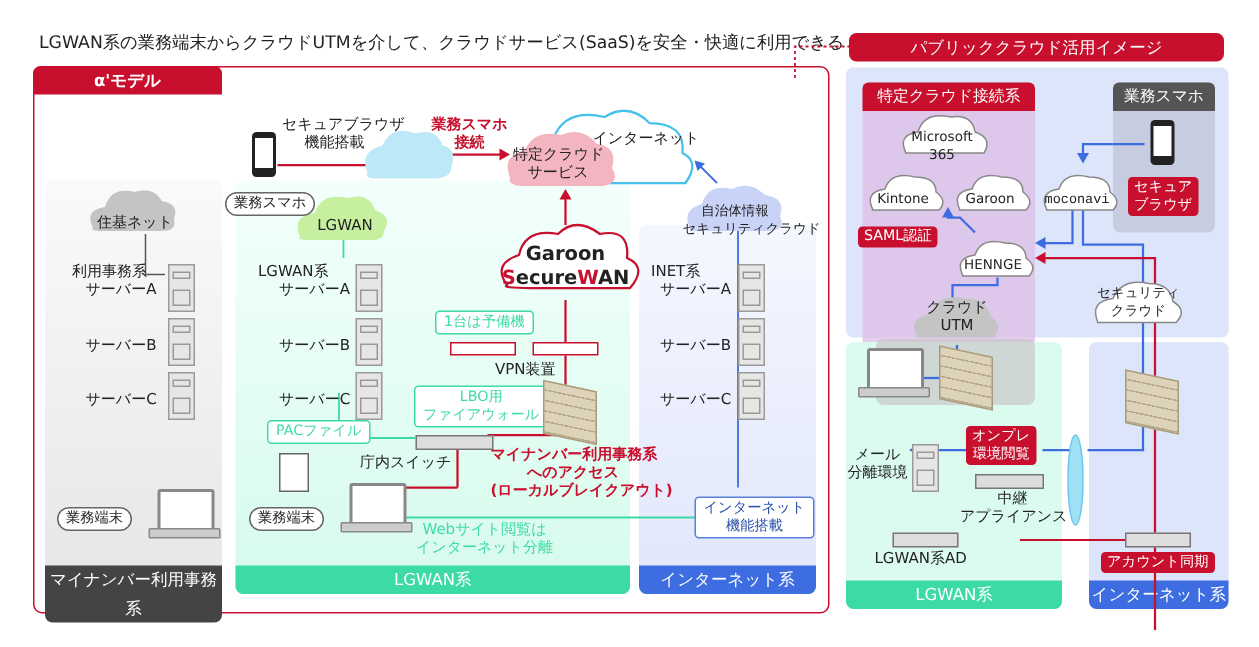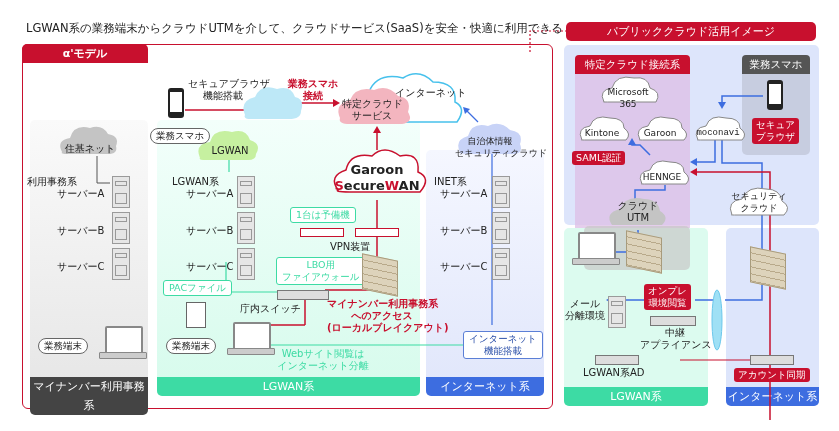--- a/index.html
+++ b/index.html
@@ -92,21 +92,21 @@
 <div class="phone" style="left:168px;top:88px;"></div>
 <div class="t c" style="left:188px;top:78px;width:70px;"><span>セキュアブラウザ</span><br><span>機能搭載</span></div>
 <div class="pill" style="left:150px;top:128px;">業務スマホ</div>
 <div class="t c" style="left:283px;top:78px;width:60px;color:#c8102e;font-weight:bold;"><span>業務スマホ</span><br><span>接続</span></div>
 <div class="t c" style="left:342px;top:98px;width:60px;"><span>特定クラウド</span><br><span>サービス</span></div>
 <div class="t c" style="left:395px;top:87px;width:60px;">インターネット</div>
 <div class="t c" style="left:455px;top:135px;width:70px;font-size:9px;"><span>自治体情報</span><br><span>セキュリティクラウド</span></div>
 <div class="t c" style="left:334px;top:162px;width:86px;font-size:13px;line-height:16px;font-weight:bold;"><span>Garoon</span><br><span style="color:#c8102e">S</span><span>ecure</span><span style="color:#c8102e">W</span><span>AN</span></div>
 
 <div class="t c" style="left:60px;top:143px;width:60px;">住基ネット</div>
-<div class="t" style="left:27px;top:176px;">利用事務系</div>
+<div class="t" style="left:48px;top:176px;">利用事務系</div>
 <div class="t" style="left:57px;top:188px;">サーバーA</div>
 <div class="t" style="left:57px;top:225px;">サーバーB</div>
 <div class="t" style="left:57px;top:261px;">サーバーC</div>
 <div class="server" style="left:112px;top:176px;"></div>
 <div class="server" style="left:112px;top:212px;"></div>
 <div class="server" style="left:112px;top:248px;"></div>
 <div class="pill" style="left:38px;top:338px;">業務端末</div>
 <div class="laptop" style="left:105px;top:326px;"></div>
 <div class="laptop-base" style="left:99px;top:352px;"></div>
 
@@ -117,21 +117,21 @@
 <div class="t" style="left:186px;top:261px;">サーバーC</div>
 <div class="server" style="left:237px;top:176px;"></div>
 <div class="server" style="left:237px;top:212px;"></div>
 <div class="server" style="left:237px;top:248px;"></div>
 <div class="greenbox" style="left:290px;top:207px;">1台は予備機</div>
 <div class="vpn" style="left:300px;top:228px;width:42px;"></div>
 <div class="vpn" style="left:355px;top:228px;width:42px;"></div>
 <div class="t" style="left:330px;top:241px;">VPN装置</div>
 <div class="greenbox" style="left:276px;top:257px;"><span>LBO用</span><br><span>ファイアウォール</span></div>
 <div class="wall" style="left:362px;top:257px;"></div>
-<div class="greenbox" style="left:163px;top:280px;text-align:right;">PACファイル</div>
+<div class="greenbox" style="left:178px;top:280px;text-align:right;">PACファイル</div>
 <div class="doc" style="left:186px;top:302px;"></div>
 <div class="switch" style="left:277px;top:290px;width:50px;"></div>
 <div class="t" style="left:240px;top:303px;text-align:center;">庁内スイッチ</div>
 <div class="t c" style="left:327px;top:298px;width:110px;color:#c8102e;font-weight:bold;"><span>マイナンバー利用事務系</span><br><span>へのアクセス</span><br><span>(ローカルブレイクアウト)</span></div>
 <div class="pill" style="left:166px;top:338px;">業務端末</div>
 <div class="laptop" style="left:233px;top:322px;"></div>
 <div class="laptop-base" style="left:227px;top:348px;"></div>
 <div class="t c" style="left:268px;top:348px;width:110px;color:#3ddba4;"><span>Webサイト閲覧は</span><br><span>インターネット分離</span></div>
 
 <div class="t" style="left:434px;top:176px;">INET系</div>

